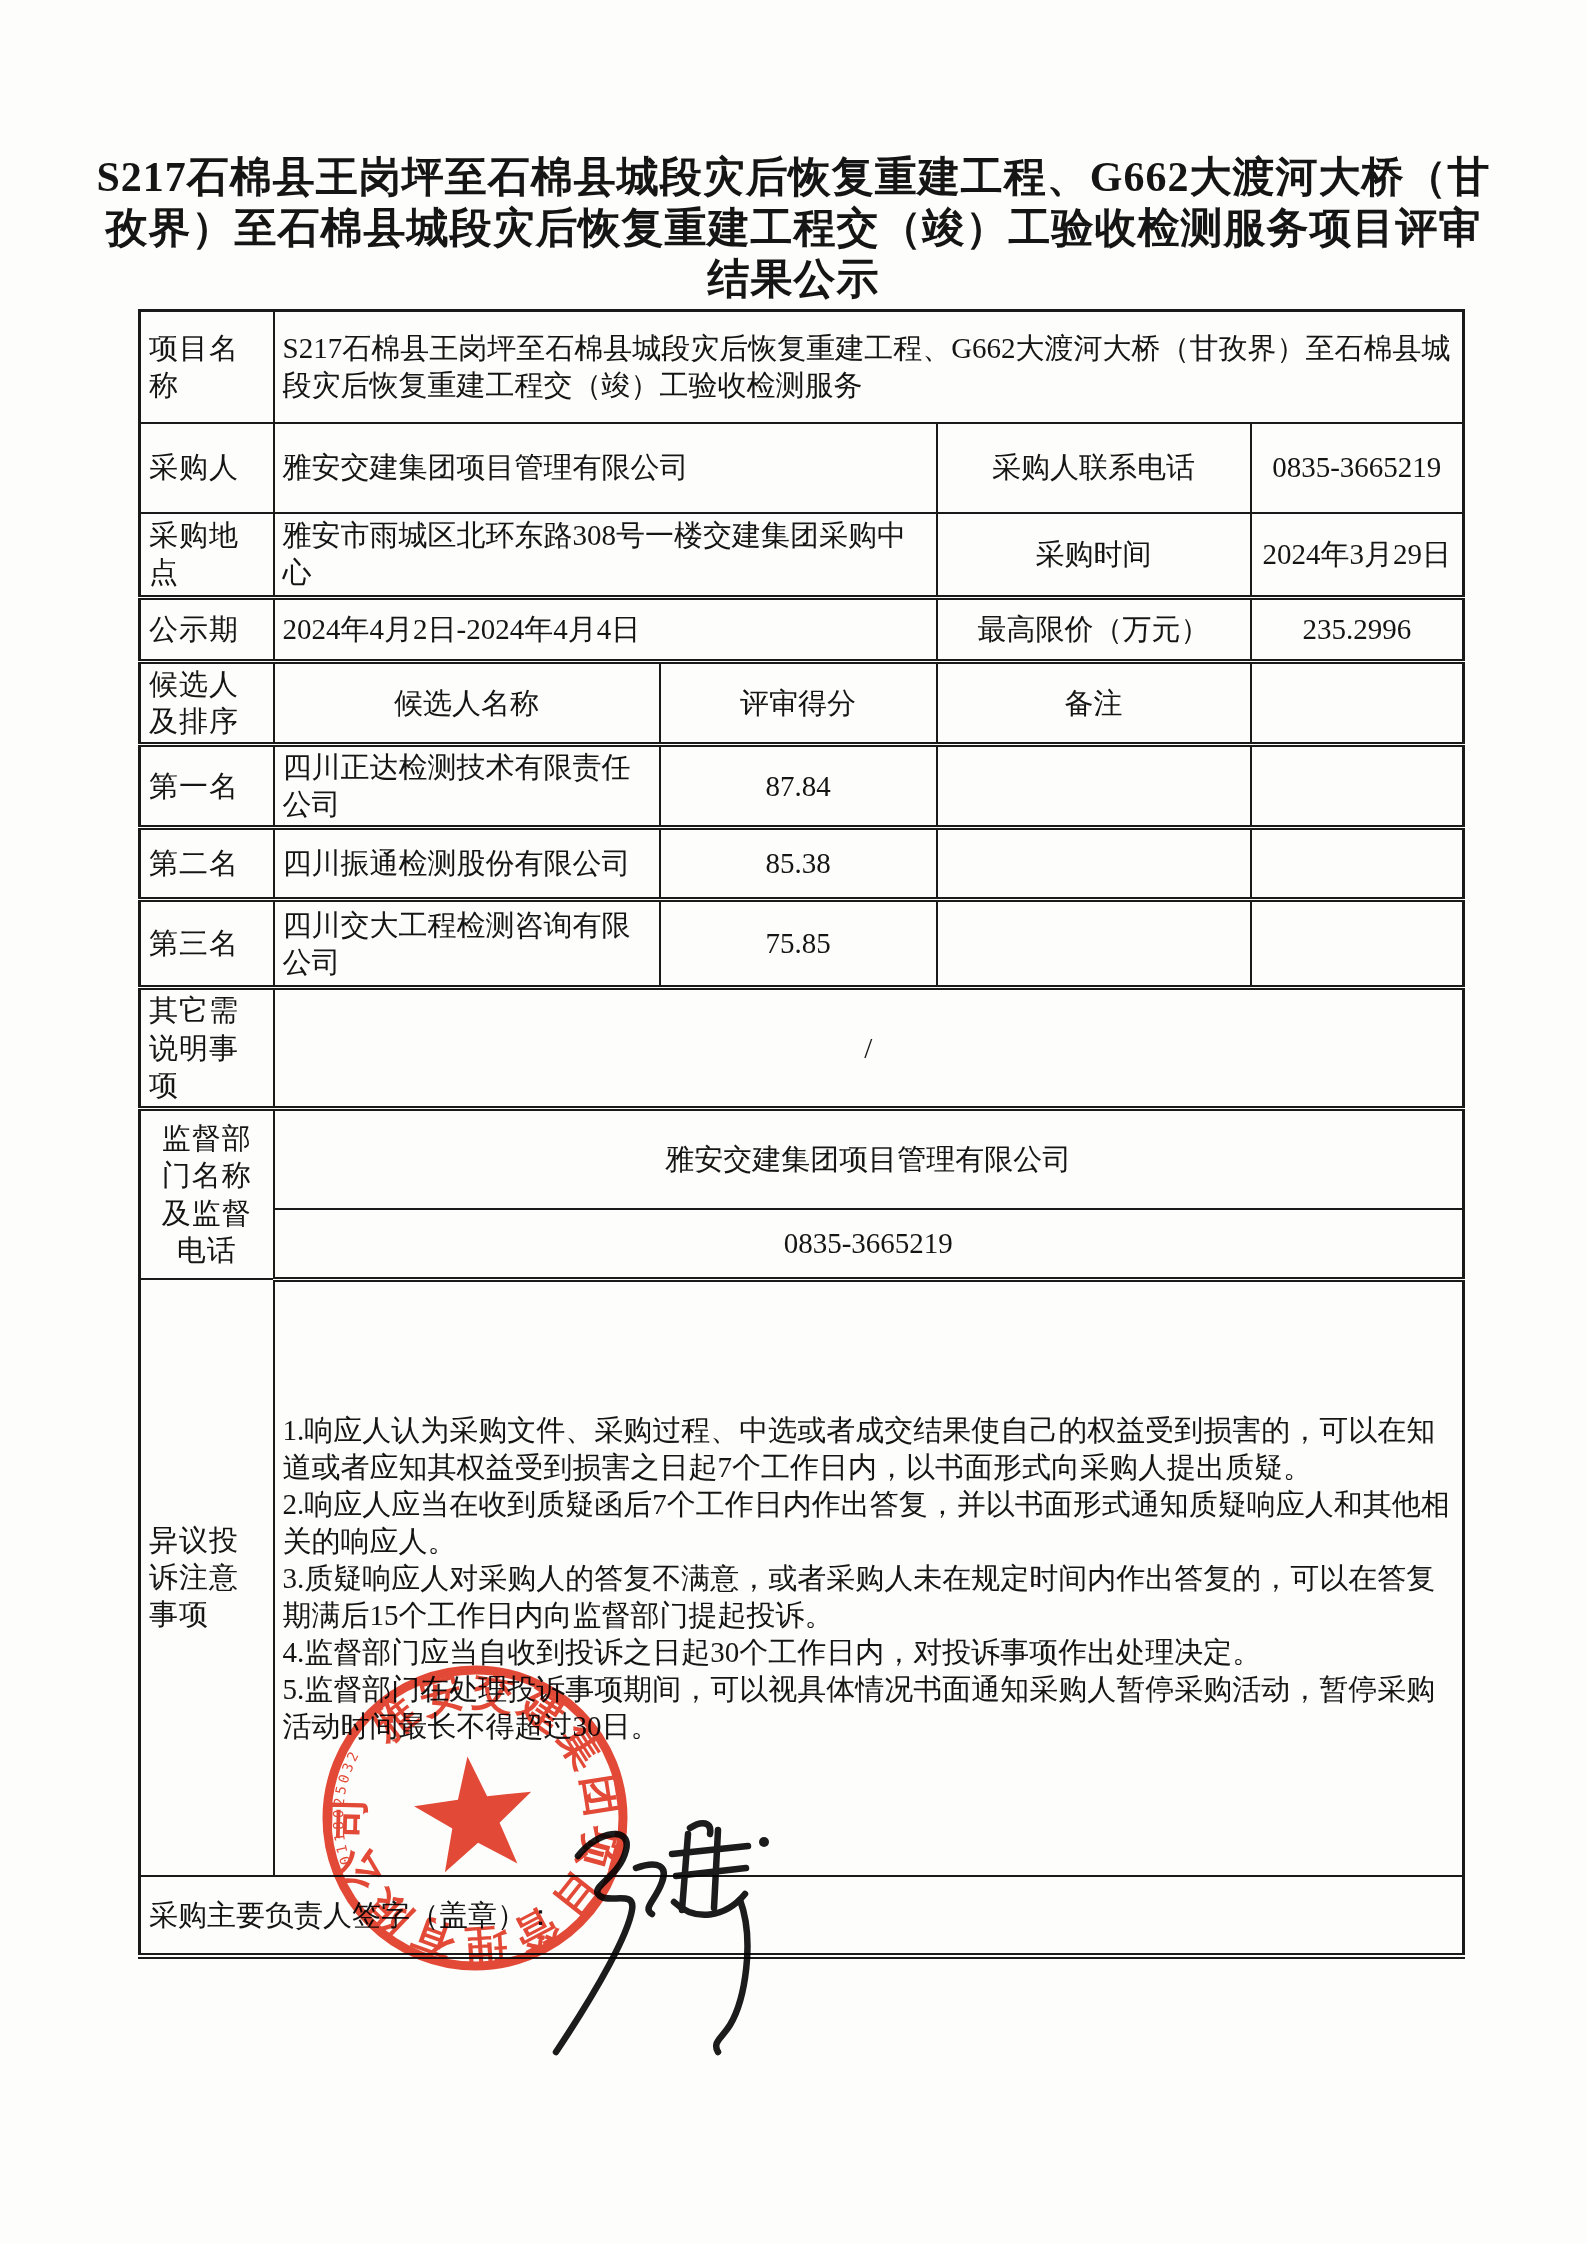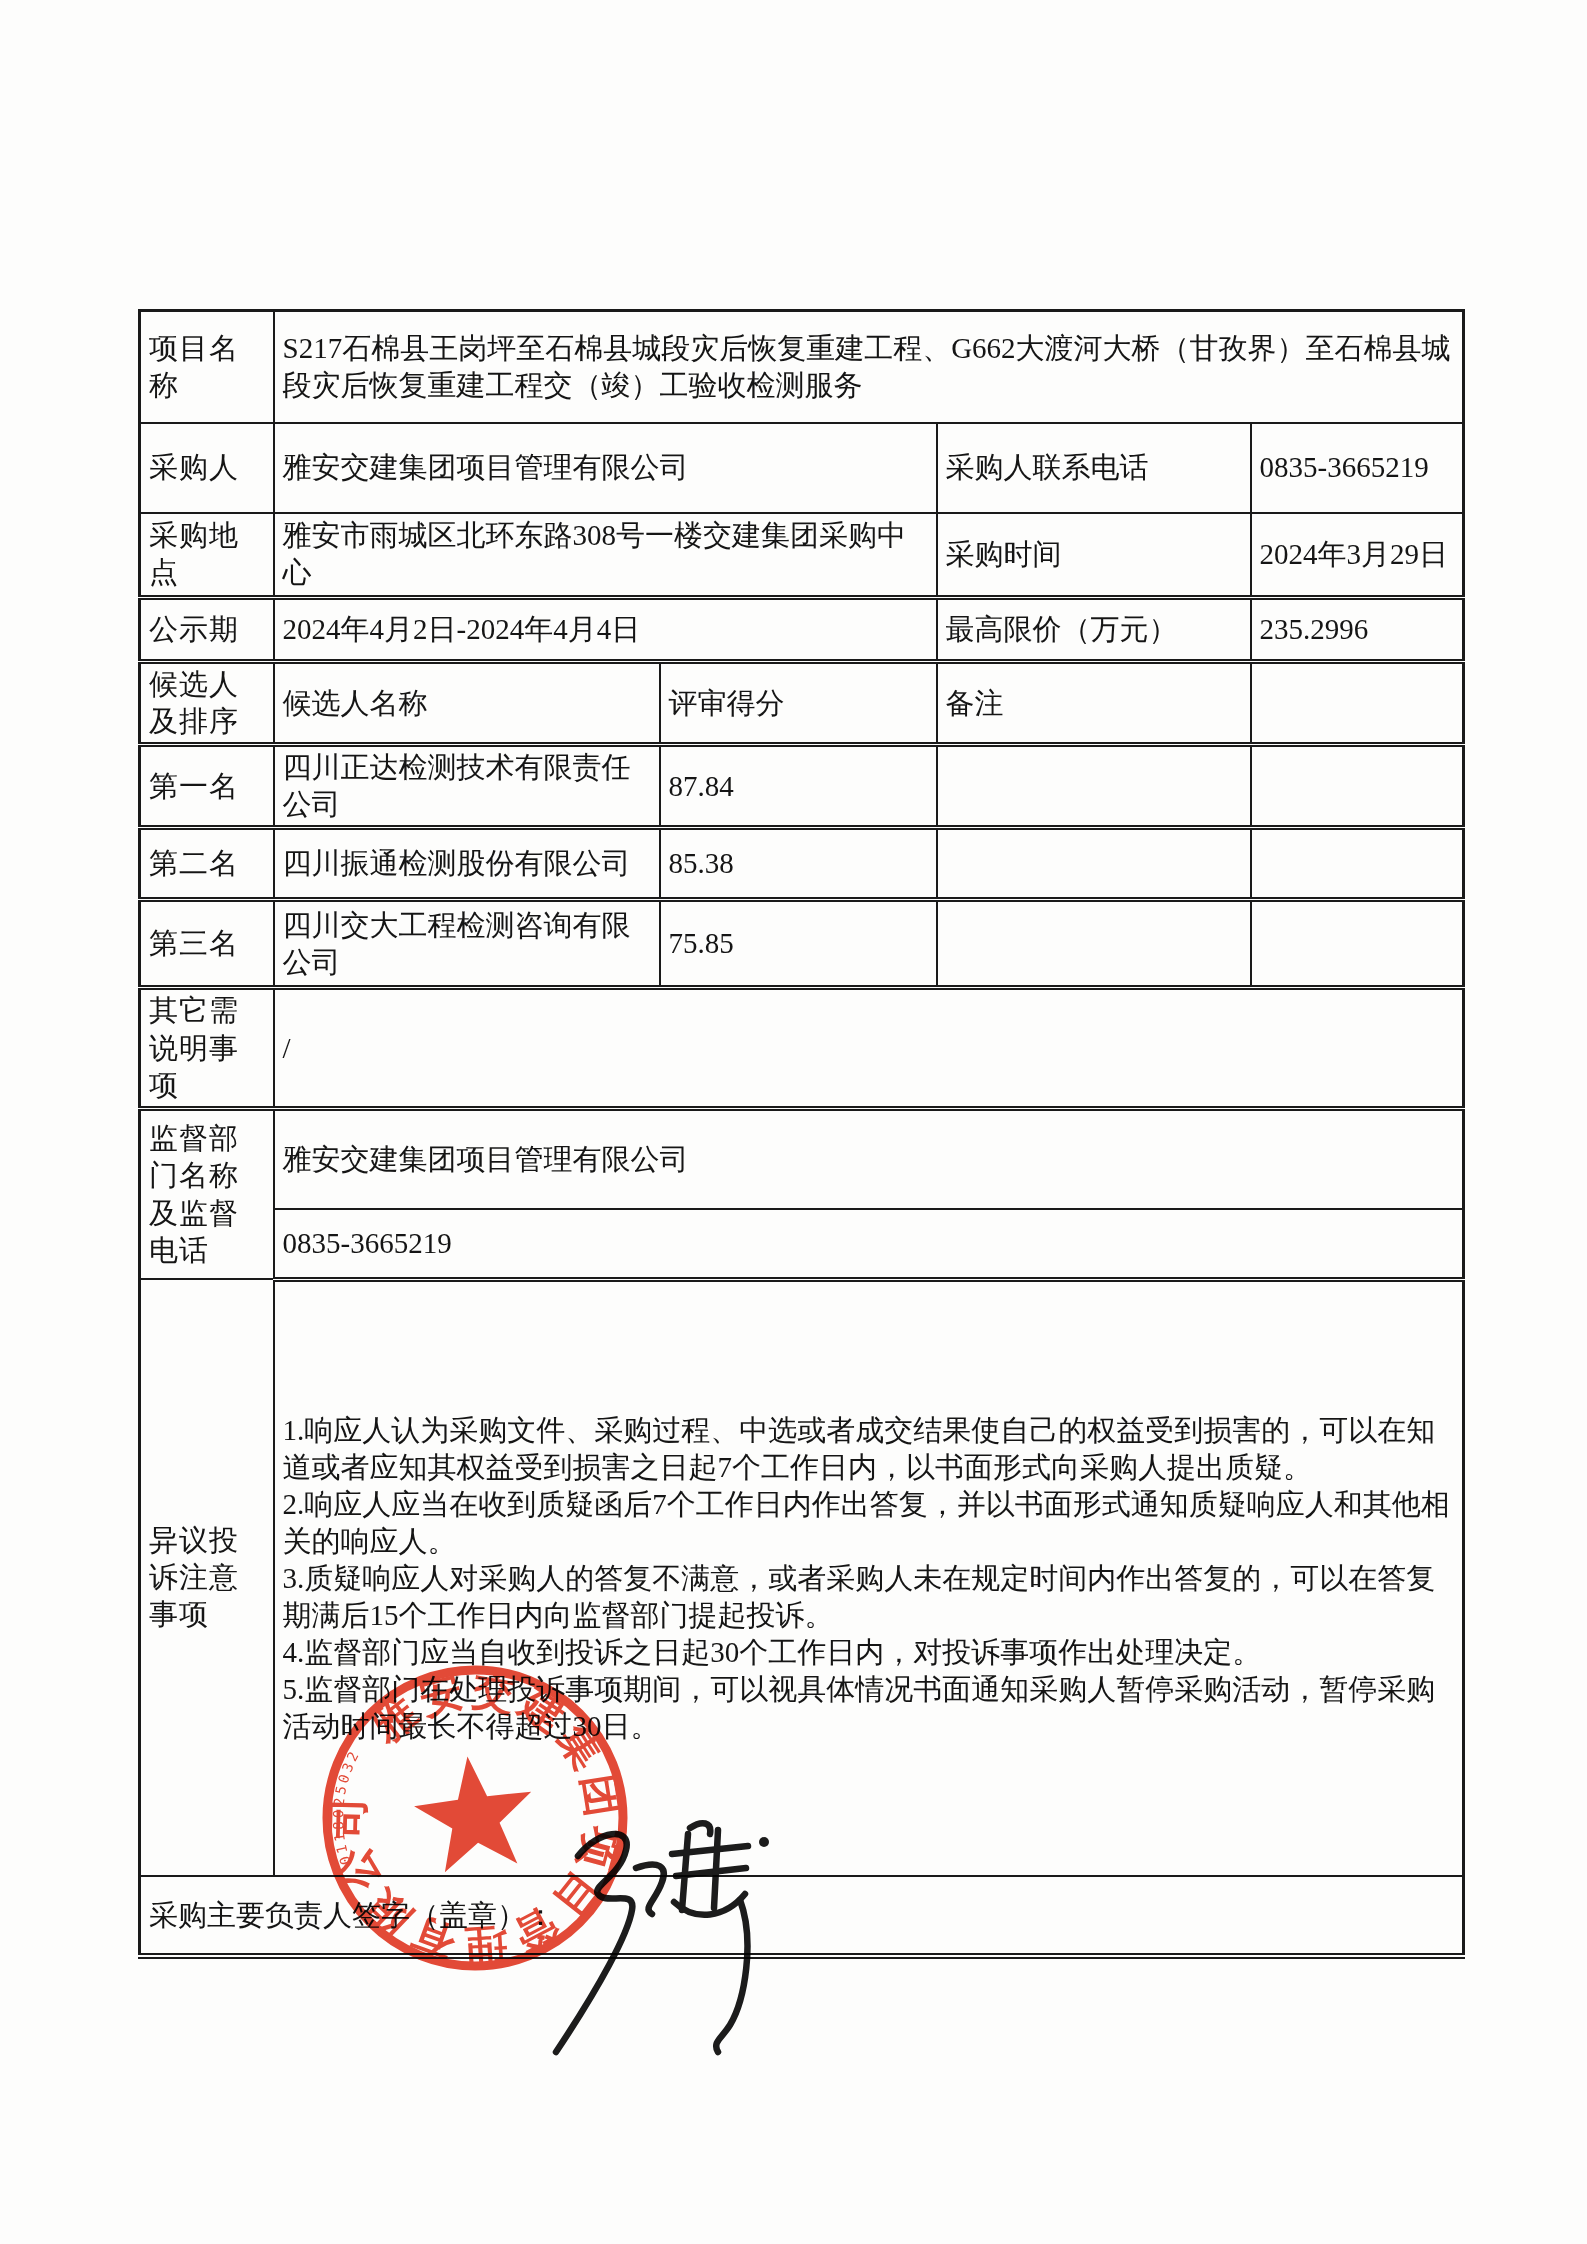--- a/index.html
+++ b/index.html
@@ -5,34 +5,39 @@
   html,body{margin:0;padding:0;background:#e8e8e8;}
   .page{position:relative;width:1587px;height:2244px;background:#fdfdfc;margin:0 auto;
         font-family:"Liberation Serif","DejaVu Serif",serif;color:#151515;overflow:hidden;}
   .title{position:absolute;top:152px;left:0;width:100%;text-align:center;
          font-weight:700;font-size:42px;line-height:51px;letter-spacing:1px;}
   table.doc{position:absolute;left:138px;top:309px;width:1324px;border-collapse:collapse;
             table-layout:fixed;font-size:29px;border:3px solid #1a1a1a;border-bottom:6px double #1a1a1a;}
   table.doc td{border:2px solid #1a1a1a;padding:2px 8px;vertical-align:middle;line-height:1.28;
                word-break:break-all;overflow:hidden;}
   td.lab{padding:2px 2px 2px 6px;letter-spacing:1px;}
-  .ctr{}
+  .ctr{text-align:center;}
   tr.dbl td{border-bottom:5px double #1a1a1a;}
   td.obj{vertical-align:top;padding:60px 28px 8px 10px;line-height:37px;border-radius:21px;}
   td.sig{padding-left:8px;}
   .seal{position:absolute;left:315px;top:1658px;width:320px;height:320px;
         mix-blend-mode:multiply;opacity:.92;z-index:3;}
   .handsig{position:absolute;left:540px;top:1790px;width:260px;height:300px;
            mix-blend-mode:multiply;z-index:4;}
 </style>
 </head>
 <body>
 
 <div class="page">
 
+  <div class="title">
+    <div>S217石棉县王岗坪至石棉县城段灾后恢复重建工程、G662大渡河大桥（甘</div>
+    <div>孜界）至石棉县城段灾后恢复重建工程交（竣）工验收检测服务项目评审</div>
+    <div>结果公示</div>
+  </div>
 
   <table class="doc">
     <colgroup>
       <col style="width:134px">
         <col style="width:386px">
         <col style="width:277px">
       <col style="width:314px">
         <col style="width:213px">
     </colgroup>
 

